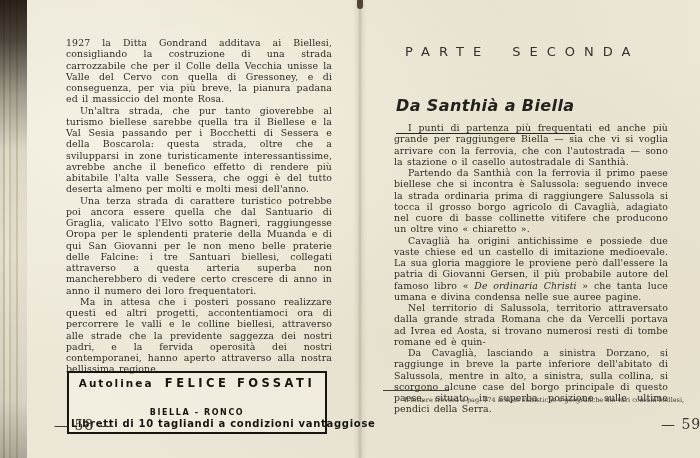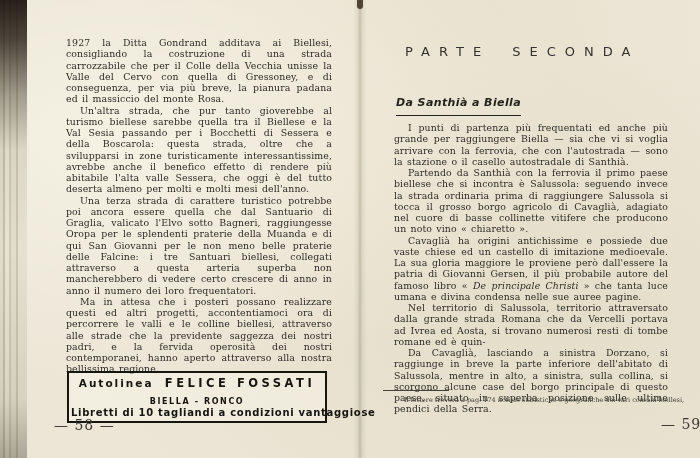--- a/index.html
+++ b/index.html
@@ -46,40 +46,40 @@
   
   .ad{
     position:absolute;left:40px;top:371px;width:252px;
     border:2px solid #16150f;background:rgba(255,253,244,0.35);
     text-align:center;color:#16150f;
     font-family:"DejaVu Sans", sans-serif;font-weight:bold;
     padding:3px 2px 3px 2px;
   }
   .ad .l1{font-size:10.5px;letter-spacing:2px;white-space:nowrap;}
   .ad .l1 .main{font-size:11.5px;letter-spacing:3.5px;text-align:center;}
-  .ad .l2{font-size:8px;letter-spacing:1.6px;margin-top:7px;}
+  .ad .l2{font-size:8px;letter-spacing:1.6px;margin-top:18px;}
   .ad .l3{font-size:10px;letter-spacing:0.7px;margin-top:1px;white-space:nowrap;}
 
   .pagenum{
     position:absolute;font-size:14px;color:#3a3832;letter-spacing:1px;white-space:nowrap;
   }
   .left .pagenum{left:27px;top:417px;}
   .right .pagenum{left:266px;top:416px;margin-left:28px;}
 
   
   .part-header{
     position:absolute;left:30px;top:44px;
     font-family:"DejaVu Sans", sans-serif;font-size:13px;font-weight:normal;
     letter-spacing:9px;word-spacing:9px;color:#33322d;white-space:nowrap;margin-left:8px;
   }
   .section-title{
     position:absolute;left:29px;top:96px;
     font-family:"DejaVu Sans", sans-serif;font-style:italic;font-weight:bold;
-    font-size:11px;letter-spacing:0.4px;color:#23221d;
-    border-bottom:1.2px solid #23221d;padding-bottom:6px;display:inline-block;
+    font-size:16px;letter-spacing:0.4px;color:#23221d;
+    border-bottom:1.2px solid #23221d;padding-bottom:18px;display:inline-block;
   }
   .footnote-rule{
     position:absolute;left:16px;top:390px;width:66px;height:1px;background:#43413a;
   }
   .footnote{
     position:absolute;left:27px;top:396px;width:278px;
     font-size:6.5px;line-height:8px;color:#3a3832;text-indent:10px;white-space:nowrap;
   }
   .em{font-style:italic;}
 </style>
@@ -108,22 +108,22 @@
 
     <div class="pagenum">— 58 —</div>
   </div>
 
   <div class="page right">
     <div class="part-header">PARTE SECONDA</div>
     <div class="section-title">Da Santhià a Biella</div>
 
     <div class="body-text">
       <p>I punti di partenza più frequentati ed anche più grande per raggiungere Biella — sia che vi si voglia arrivare con la ferrovia, che con l'autostrada — sono la stazione o il casello autostradale di Santhià.</p>
-      <p>Partendo da Santhià con la ferrovia il primo paese biellese che si incontra è Salussola: seguendo invece la strada ordinaria prima di raggiungere Salussola si tocca il grosso borgo agricolo di Cavaglià, adagiato nel cuore di basse collinette vitifere che producono un noto vino « chiaretto ».</p>
-      <p><span>Cavaglià ha origini antichissime e possiede due vaste chiese ed un castello di imitazione medioevale. La sua gloria maggiore le proviene però dall'essere la patria di Giovanni Gersen, il più probabile autore del famoso libro « </span><span class="em">De principale Christi</span><span> » che tanta luce umana e divina condensa nelle sue auree pagine.</span></p>
+      <p>Partendo da Santhià con la ferrovia il primo paese biellese che si incontra è Salussola: seguendo invece la strada ordinaria prima di raggiungere Salussola si tocca il grosso borgo agricolo di Cavaglià, adagiato nel cuore di basse collinette vitifere che producono un oltre vino « chiaretto ».</p>
+      <p><span>Cavaglià ha origini antichissime e possiede due vaste chiese ed un castello di imitazione medioevale. La sua gloria maggiore le proviene però dall'essere la patria di Giovanni Gersen, il più probabile autore del famoso libro « </span><span class="em">De ordinaria Christi</span><span> » che tanta luce umana e divina condensa nelle sue auree pagine.</span></p>
       <p>Nel territorio di Salussola, territorio attraversato dalla grande strada Romana che da Vercelli portava ad Ivrea ed Aosta, si trovano numerosi resti di tombe romane ed è quin-</p>
       <p>Da Cavaglià, lasciando a sinistra Dorzano, si raggiunge in breve la parte inferiore dell'abitato di Salussola, mentre in alto, a sinistra, sulla collina, si scorgono alcune case del borgo principale di questo paese, situato in superba posizione sulle ultime pendici della Serra.</p>
     </div>
 
     <div class="footnote-rule"></div>
     <div class="footnote">Il lettore troverà a pag. 174 notizie statistiche e geografiche dei vari comuni biellesi,</div>
 
     <div class="pagenum">— 59 —</div>
   </div>
 

